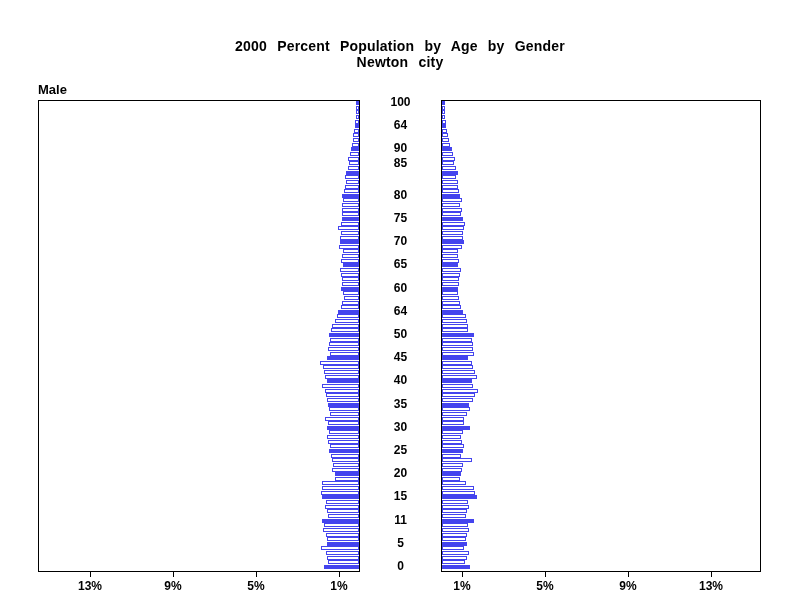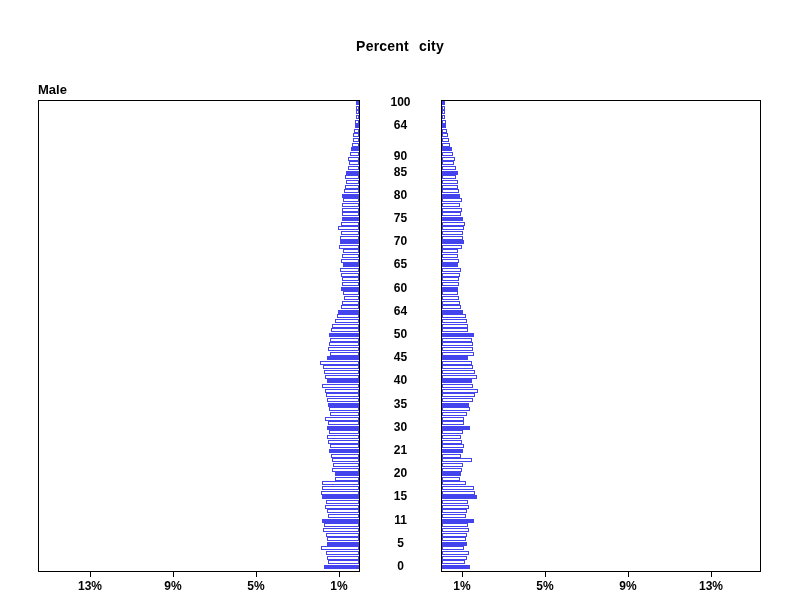--- a/index.html
+++ b/index.html
@@ -18,21 +18,22 @@
     font-size:12px;color:#000;height:14px;line-height:14px;}
   .x-tick{position:absolute;top:572px;width:1px;height:5px;background:#000;}
   .x-tick-label{position:absolute;top:579px;width:44px;text-align:center;font-weight:bold;
     font-size:12px;color:#000;}
 </style>
 </head>
 <body>
 
 <div id="stage">
   <div id="title" class="abs">
-    <div>Percent city</div>
+    <div>2000 Percent Population by Age by Gender</div>
+    <div>Newton city</div>
   </div>
 
   <div id="side-label-male" class="abs">Male</div>
 
   <div id="panel-male" class="panel abs">
       <div class="bar" style="top: 464px; width: 33px; border: 1px solid rgb(68, 68, 238); background: rgb(68, 68, 238); right: 0px;"></div>
       <div class="bar" style="top: 459px; width: 29px; border: 1px solid rgb(68, 68, 238); background: rgb(255, 255, 255); right: 0px;"></div>
       <div class="bar" style="top: 455px; width: 30px; border: 1px solid rgb(68, 68, 238); background: rgb(255, 255, 255); right: 0px;"></div>
       <div class="bar" style="top: 450px; width: 31px; border: 1px solid rgb(68, 68, 238); background: rgb(255, 255, 255); right: 0px;"></div>
       <div class="bar" style="top: 445px; width: 36px; border: 1px solid rgb(68, 68, 238); background: rgb(255, 255, 255); right: 0px;"></div>
@@ -236,34 +237,34 @@
       <div class="bar" style="top: 5px; width: 1px; border: 1px solid rgb(68, 68, 238); background: rgb(255, 255, 255); left: 0px;"></div>
       <div class="bar" style="top: 0px; width: 1px; border: 1px solid rgb(68, 68, 238); background: rgb(68, 68, 238); left: 0px;"></div>
     </div>
 
   <div id="age-axis">
       <div class="age-label" style="top: 559px;">0</div>
       <div class="age-label" style="top: 536px;">5</div>
       <div class="age-label" style="top: 513px;">11</div>
       <div class="age-label" style="top: 489px;">15</div>
       <div class="age-label" style="top: 466px;">20</div>
-      <div class="age-label" style="top: 443px;">21</div>
+      <div class="age-label" style="top: 443px;">25</div>
       <div class="age-label" style="top: 420px;">30</div>
       <div class="age-label" style="top: 397px;">35</div>
       <div class="age-label" style="top: 373px;">40</div>
       <div class="age-label" style="top: 350px;">45</div>
       <div class="age-label" style="top: 327px;">50</div>
       <div class="age-label" style="top: 304px;">64</div>
       <div class="age-label" style="top: 281px;">60</div>
       <div class="age-label" style="top: 257px;">65</div>
       <div class="age-label" style="top: 234px;">70</div>
       <div class="age-label" style="top: 211px;">75</div>
       <div class="age-label" style="top: 188px;">80</div>
-      <div class="age-label" style="top: 165px;">85</div>
-      <div class="age-label" style="top: 141px; margin-top: 8px;">90</div>
+      <div class="age-label" style="top: 156px;">85</div>
+      <div class="age-label" style="top: 141px;">90</div>
       <div class="age-label" style="top: 118px;">64</div>
       <div class="age-label" style="top: 95px;">100</div>
     </div>
   <div id="x-axis-male">
       <div class="x-tick" style="left: 90px;"></div>
       <div class="x-tick-label" style="left: 68px;">13%</div>
       <div class="x-tick" style="left: 173px;"></div>
       <div class="x-tick-label" style="left: 151px;">9%</div>
       <div class="x-tick" style="left: 256px;"></div>
       <div class="x-tick-label" style="left: 234px;">5%</div>

